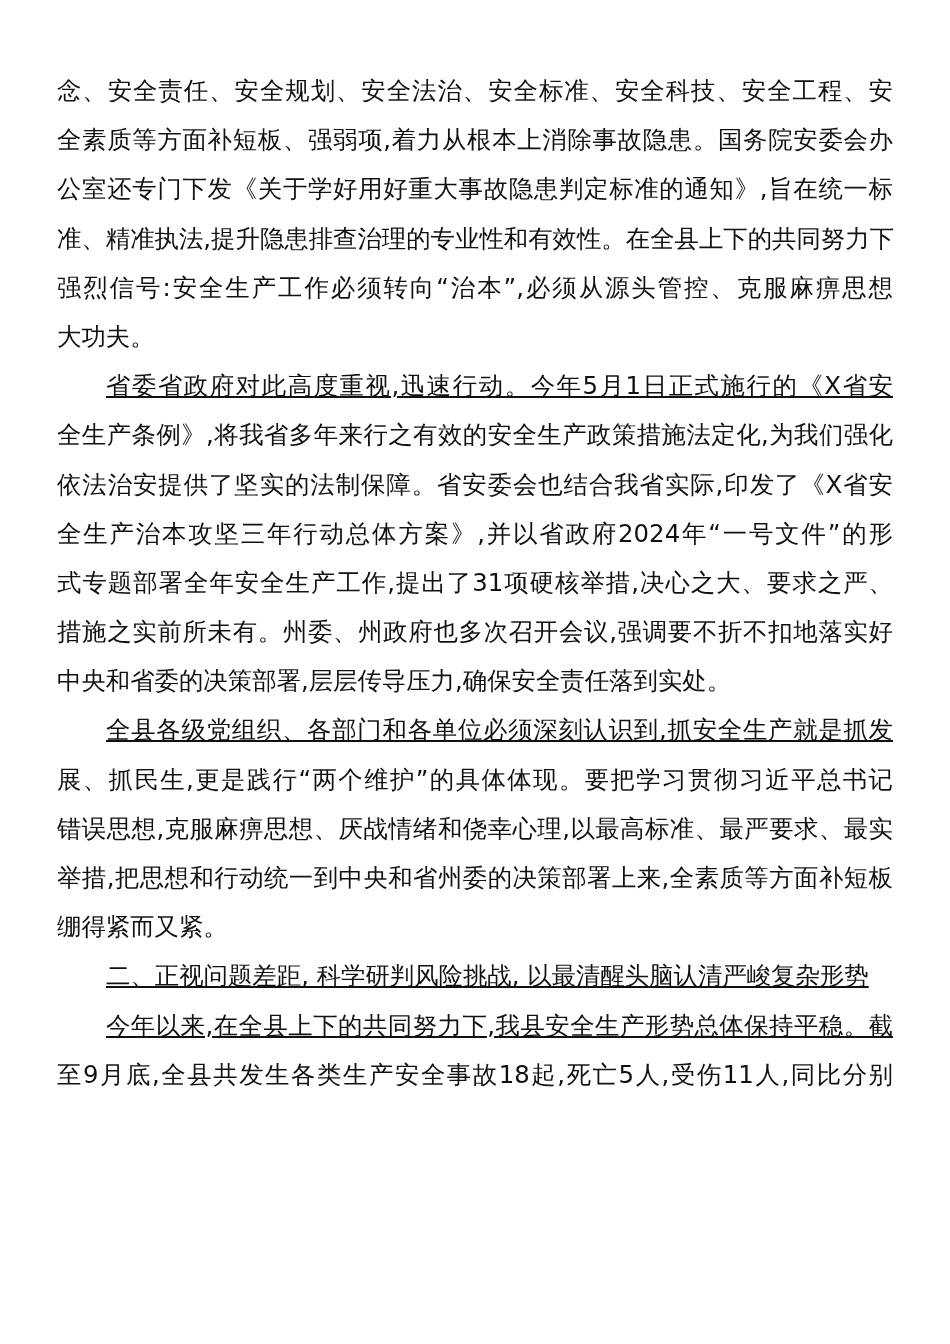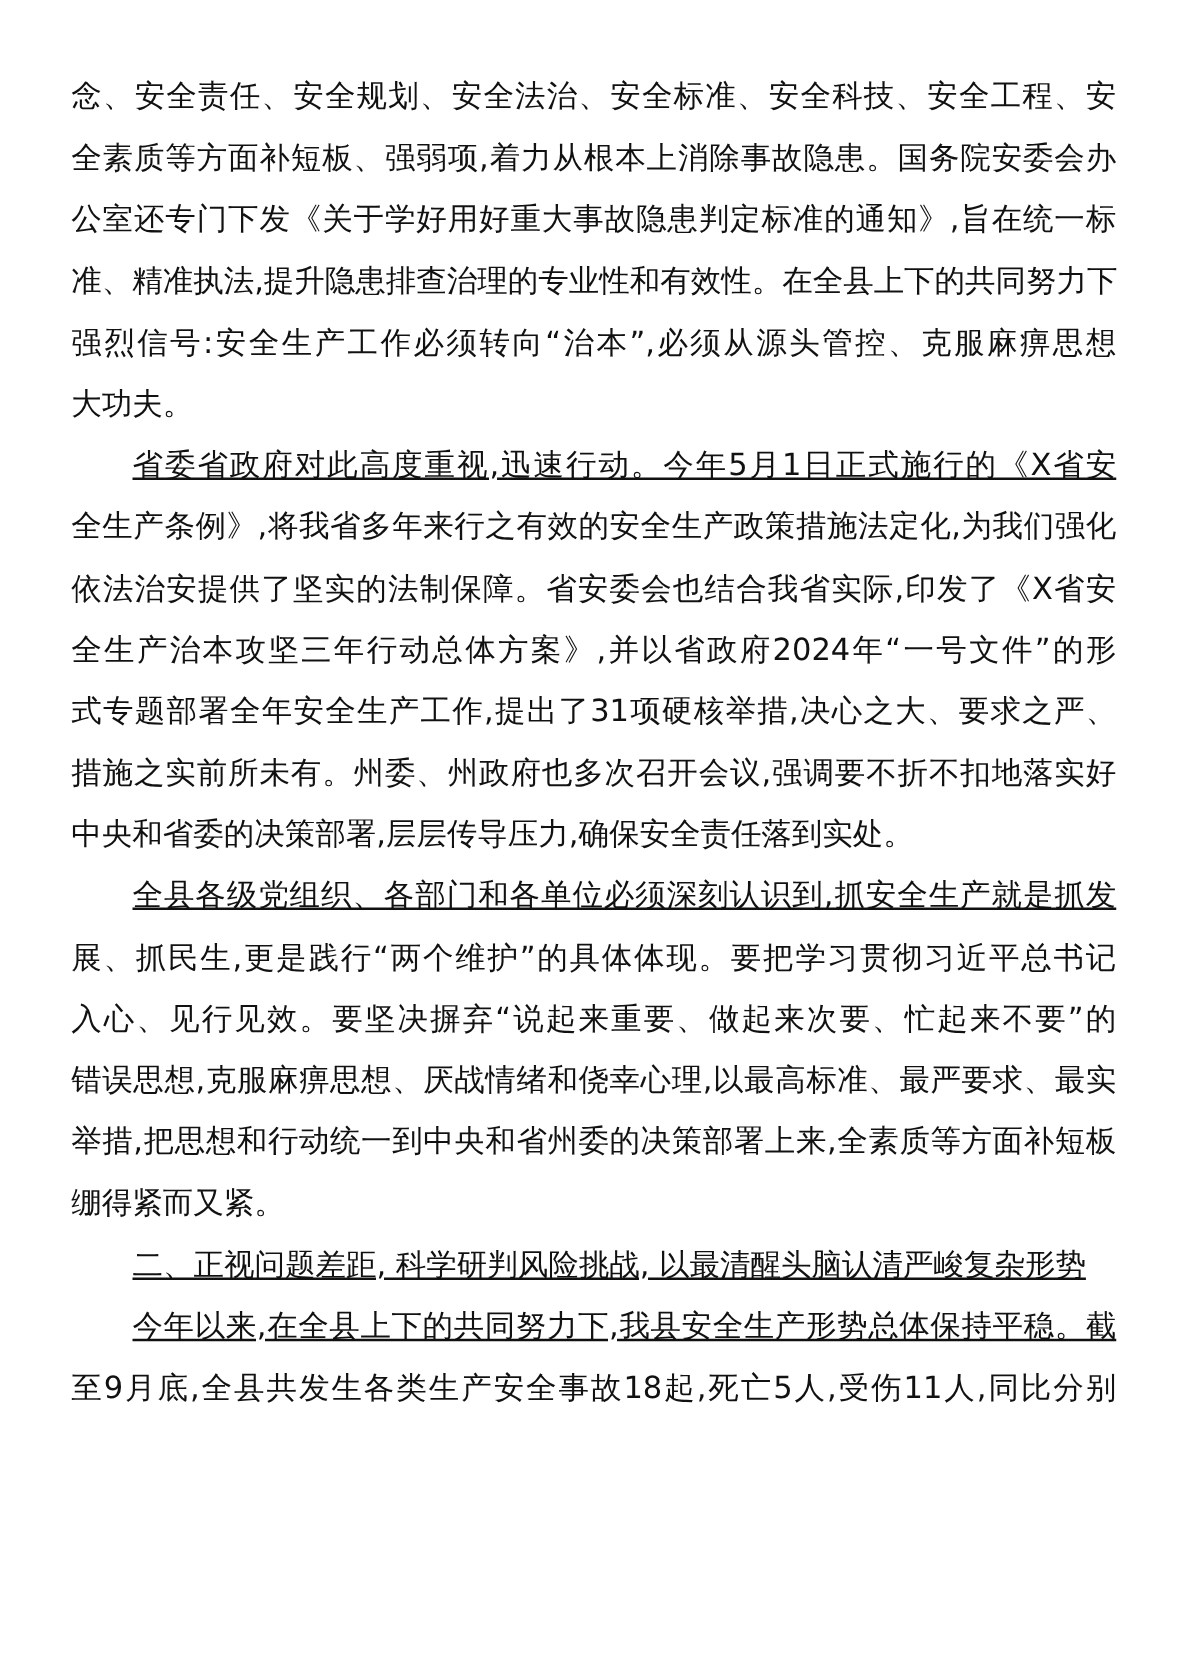--- a/index.html
+++ b/index.html
@@ -11,21 +11,21 @@
       width: 950px;
       height: 1344px;
       overflow: hidden;
       position: relative;
       font-family: "DejaVu Sans", "Liberation Sans", sans-serif;
       color: #111111;
     }
     .page {
       position: absolute;
       left: 57px;
-      top: 52px;
+      top: 66px;
       width: 836px;
     }
     .line {
       display: block;
       height: 49.2px;
       line-height: 49.2px;
       font-size: 24.4px;
       white-space: nowrap;
       text-align: justify;
       text-align-last: justify;
@@ -60,21 +60,20 @@
     <span class="line">依法治安提供了坚实的法制保障。省安委会也结合我省实际,印发了《X省安</span>
     <span class="line">全生产治本攻坚三年行动总体方案》,并以省政府2024年“一号文件”的形</span>
     <span class="line">式专题部署全年安全生产工作,提出了31项硬核举措,决心之大、要求之严、</span>
     <span class="line">措施之实前所未有。州委、州政府也多次召开会议,强调要不折不扣地落实好</span>
     <span class="line last">中央和省委的决策部署,层层传导压力,确保安全责任落到实处。</span>
   </div>
 
   <div class="para">
     <span class="line indent">全县各级党组织、各部门和各单位必须深刻认识到,抓安全生产就是抓发</span>
     <span class="line">展、抓民生,更是践行“两个维护”的具体体现。要把学习贯彻习近平总书记</span>
-    <span class="line">入心、见行见效。要坚决摒弃“说起来重要、做起来次要、忙起来不要”的</span>
     <span class="line">错误思想,克服麻痹思想、厌战情绪和侥幸心理,以最高标准、最严要求、最实</span>
     <span class="line">举措,把思想和行动统一到中央和省州委的决策部署上来,全素质等方面补短板</span>
     <span class="line last">绷得紧而又紧。</span>
   </div>
 
   <div class="para">
     <span class="line indent last">二、正视问题差距, 科学研判风险挑战, 以最清醒头脑认清严峻复杂形势</span>
   </div>
 
   <div class="para">

